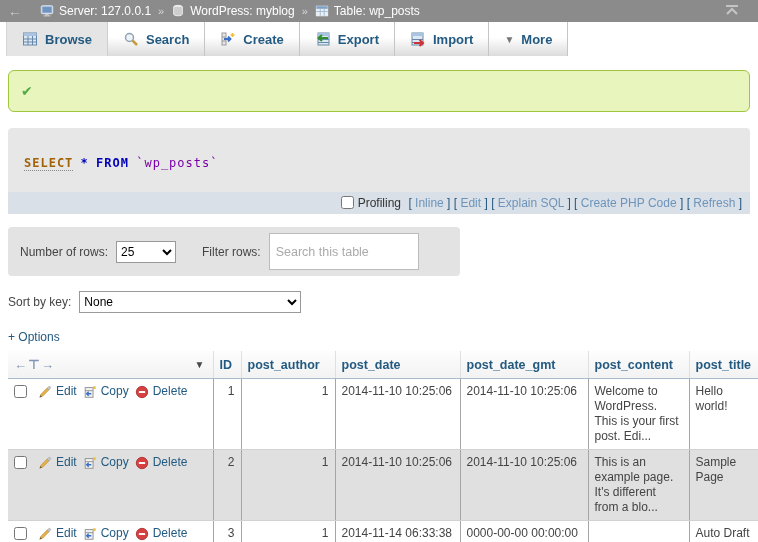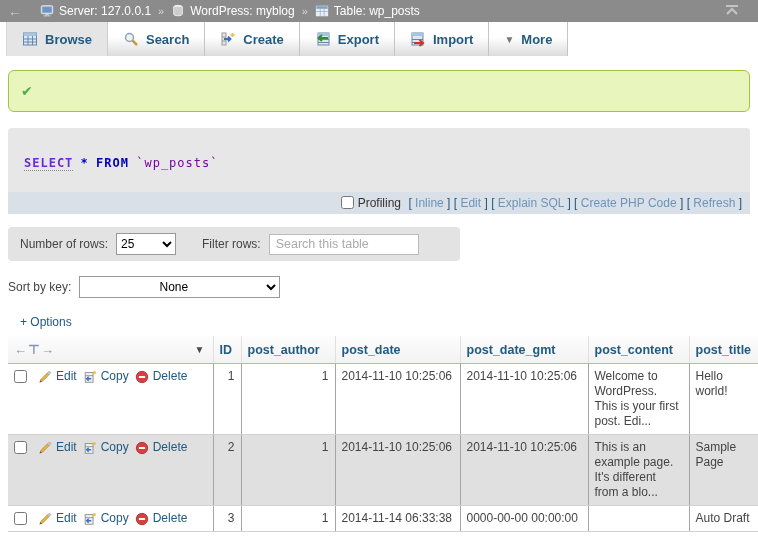--- a/index.html
+++ b/index.html
@@ -28,40 +28,40 @@
 
   
   .msg { border: 1px solid #a0c53e; background: #e8f6bd; border-radius: 6px;
     padding: 12px 12px; display: flex; align-items: center; gap: 9px; color: #3f3f3f; }
   .msg .check { color: #54a947; font-size: 14px; font-weight: bold; }
 
   
   .sqlbox { margin-top: 16px; }
   .sql-query { background: #e7e7e7; border-radius: 4px 4px 0 0; padding: 28px 16px 22px;
     font-family: "DejaVu Sans Mono", "Liberation Mono", monospace; font-size: 12px; }
-  .tok-select { color: #6d28d9; font-weight: bold; border-bottom: 1px dotted #888; cursor: help; letter-spacing: 1px; }
+  .tok-select { color: #a16207; font-weight: bold; border-bottom: 1px dotted #888; cursor: help; letter-spacing: 1px; }
   .tok-star, .tok-from { color: #0000bb; font-weight: bold; letter-spacing: 1px; }
   .tok-table { color: #7a00a8; letter-spacing: 1px; }
   .sql-footer { background: #d9e0e8; padding: 4px 8px; text-align: right; color: #333; }
   .sql-footer label { margin-right: 4px; }
   .sql-footer .br { color: #235a81; }
   .sql-footer a { color: #6e94b9; text-decoration: none; cursor: pointer; }
   .sql-footer input { vertical-align: -2px; }
 
   
   .rowsbar { margin-top: 13px; width: 452px; background: #e3e3e3; border-radius: 4px;
     padding: 6px 12px; display: flex; align-items: center; gap: 8px; }
   select { font-size: 12px; border: 1px solid #999; background: #fff; height: 22px; }
   .rowsbar select { width: 60px; margin-right: 18px; }
-  .rowsbar input { width: 150px; height: 21px; border: 1px solid #bbb; padding: 2px 6px;
+  .rowsbar input { width: 150px; height: 37px; border: 1px solid #bbb; padding: 2px 6px;
     font-size: 12.5px; color: #444; }
   .rowsbar input::placeholder { color: #aaa; }
   .sortrow { margin-top: 15px; display: flex; align-items: center; gap: 8px; }
-  .sortrow select { width: 201px; text-align: center; }
-  .optlink { display: inline-block; margin-top: 17px; color: #235a81; text-decoration: none; cursor: pointer; margin-left: 12px; }
+  .sortrow select { width: 222px; }
+  .optlink { display: inline-block; margin-top: 17px; color: #235a81; text-decoration: none; cursor: pointer; }
 
   
   table.results { border-collapse: collapse; margin-top: 7px; table-layout: fixed; width: 756px; }
   .results col.c0 { width: 205px; } .results col.c1 { width: 28px; }
   .results col.c2 { width: 94px; }  .results col.c3 { width: 125px; }
   .results col.c4 { width: 128px; } .results col.c5 { width: 101px; }
   .results col.c6 { width: 75px; }
   .results th { background: linear-gradient(#fdfdfd, #f2f2f2); color: #235a81; font-weight: bold;
     text-align: left; font-size: 12.5px; padding: 6px 6px; border-bottom: 1px solid #a9bccd;
     border-right: 1px solid #e0e0e0; white-space: nowrap; overflow: hidden; cursor: pointer; }

